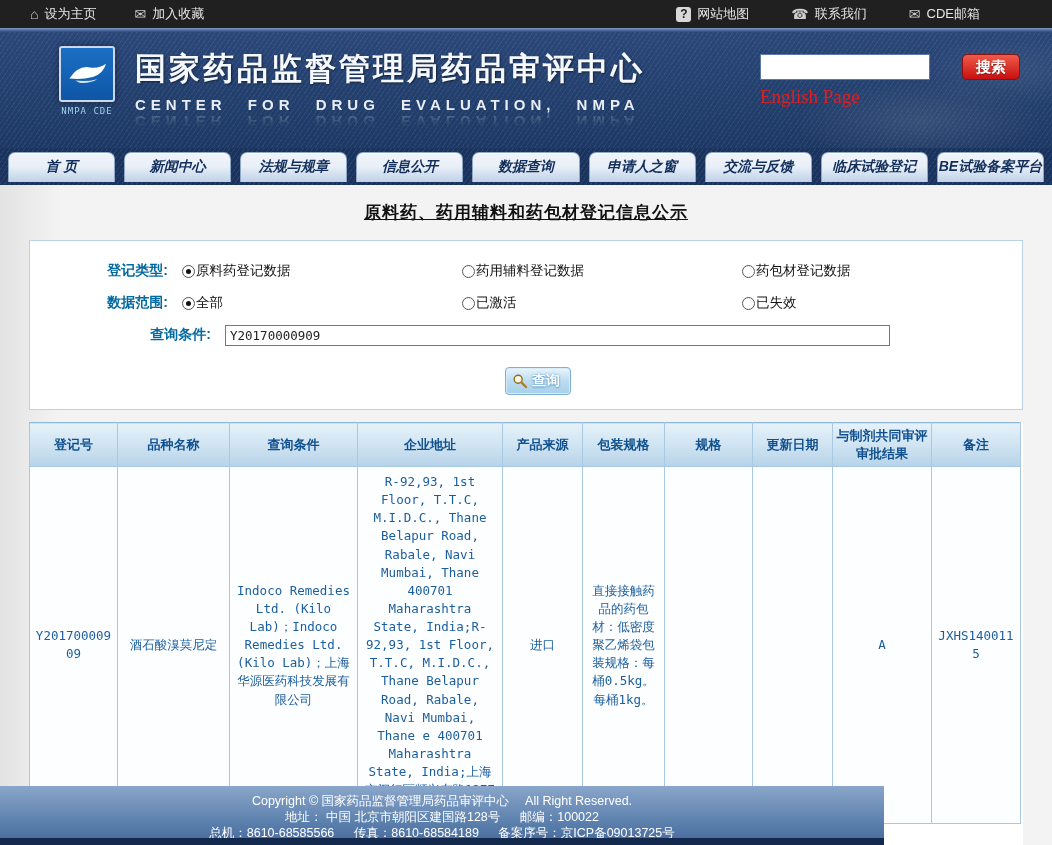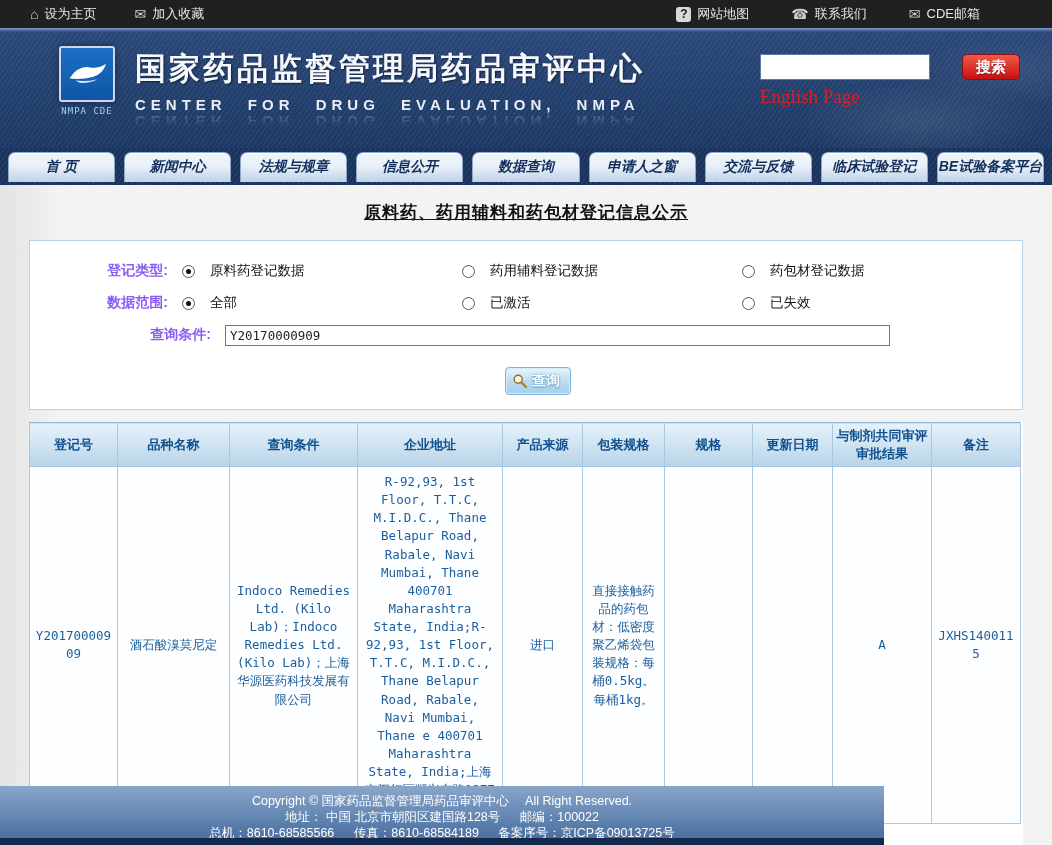--- a/index.html
+++ b/index.html
@@ -95,23 +95,23 @@
 
   
   .main { background:linear-gradient(90deg,#e3e3e3,#f3f3f3 60px,#f3f3f3); min-height:602px; padding-top:16px; }
   .page-title { text-align:center; font-size:17px; font-weight:bold; color:#111; letter-spacing:1px; margin-bottom:16px;text-decoration:underline; }
 
   .form-box {
     width:994px; margin:0 auto; background:#fff;
     border:1px solid #b9d2e8; padding:14px 0 10px 0;
   }
   .form-row { display:flex; align-items:center; height:32px; }
-  .form-label { width:195px; text-align:right; font-size:14px; font-weight:bold; color:#8b5cf6; padding-right:14px; }
+  .form-label { width:195px; text-align:right; font-size:14px; font-weight:bold; color:#0369a1; padding-right:14px; }
   .opt-group { display:flex; }
-  .opt { display:flex; align-items:center; gap:15px; width:280px; cursor:pointer; font-size:13.5px; color:#111; }
+  .opt { display:flex; align-items:center; gap:1px; width:280px; cursor:pointer; font-size:13.5px; color:#111; }
   .radio {
     width:13px; height:13px; border-radius:50%;
     border:1px solid #555; background:#fff; position:relative; flex:0 0 13px;
   }
   .radio.checked::after {
     content:""; position:absolute; left:3px; top:3px;
     width:5px; height:5px; border-radius:50%; background:#111;
   }
   .query-input {
     width:665px; height:21px; border:1px solid #777; font-size:12.5px;

